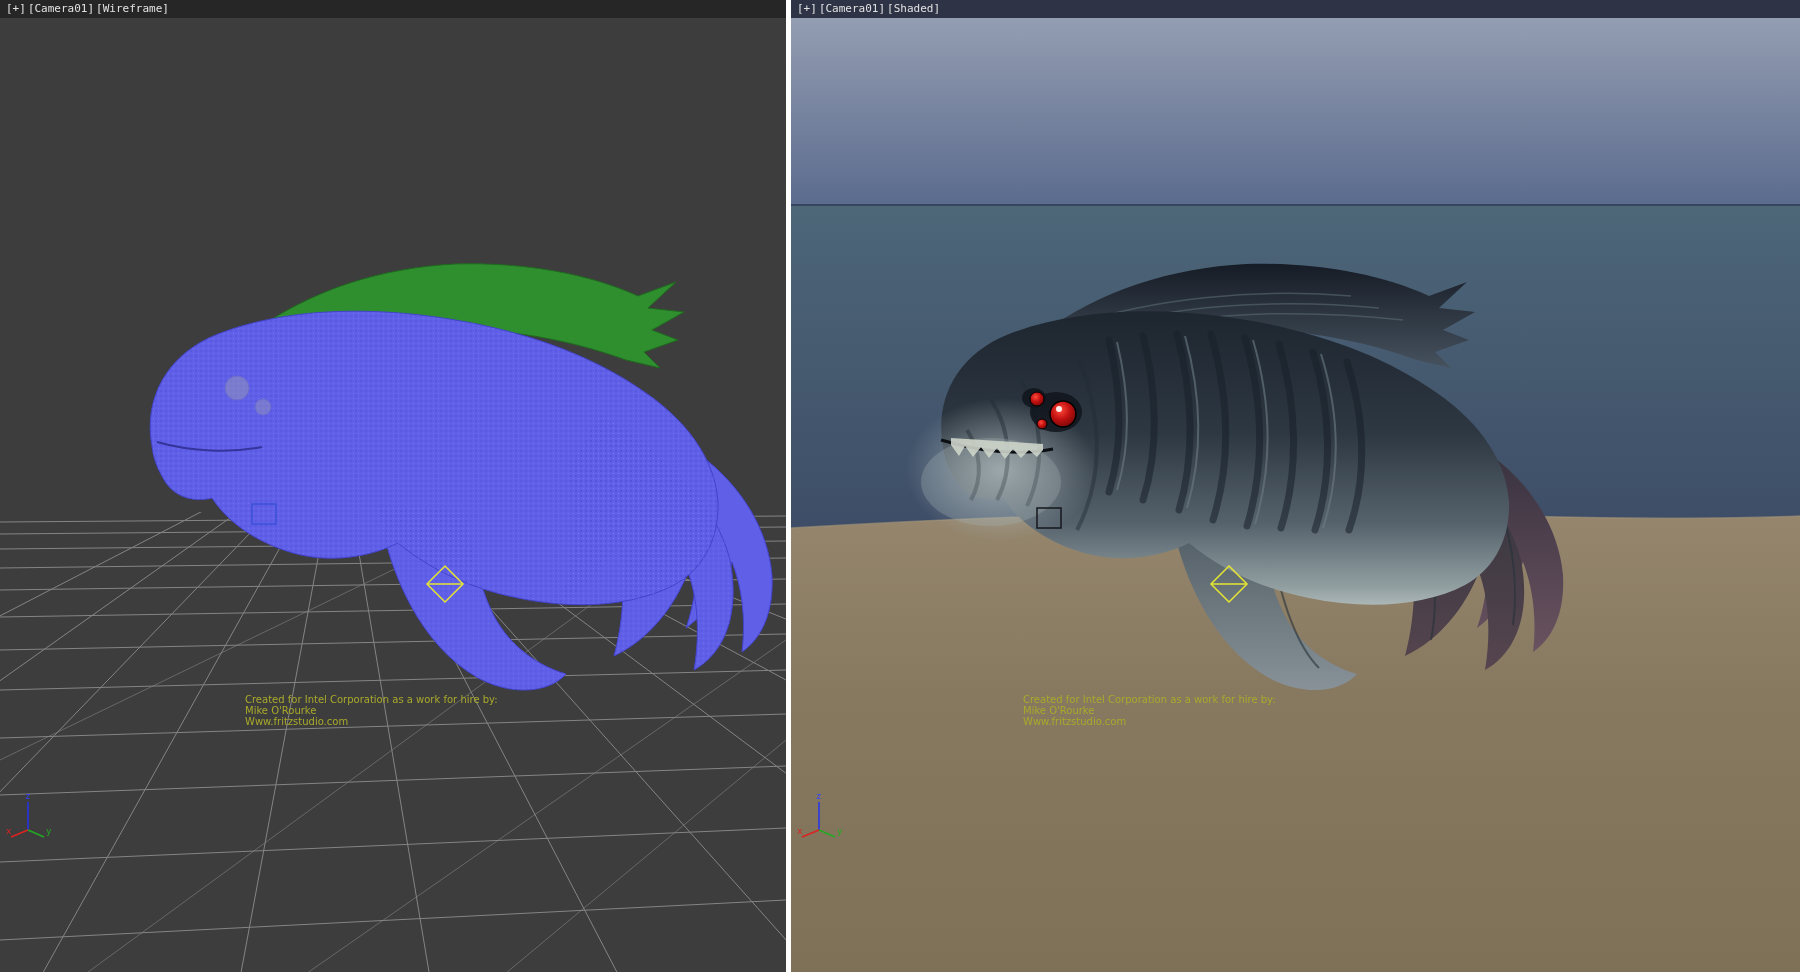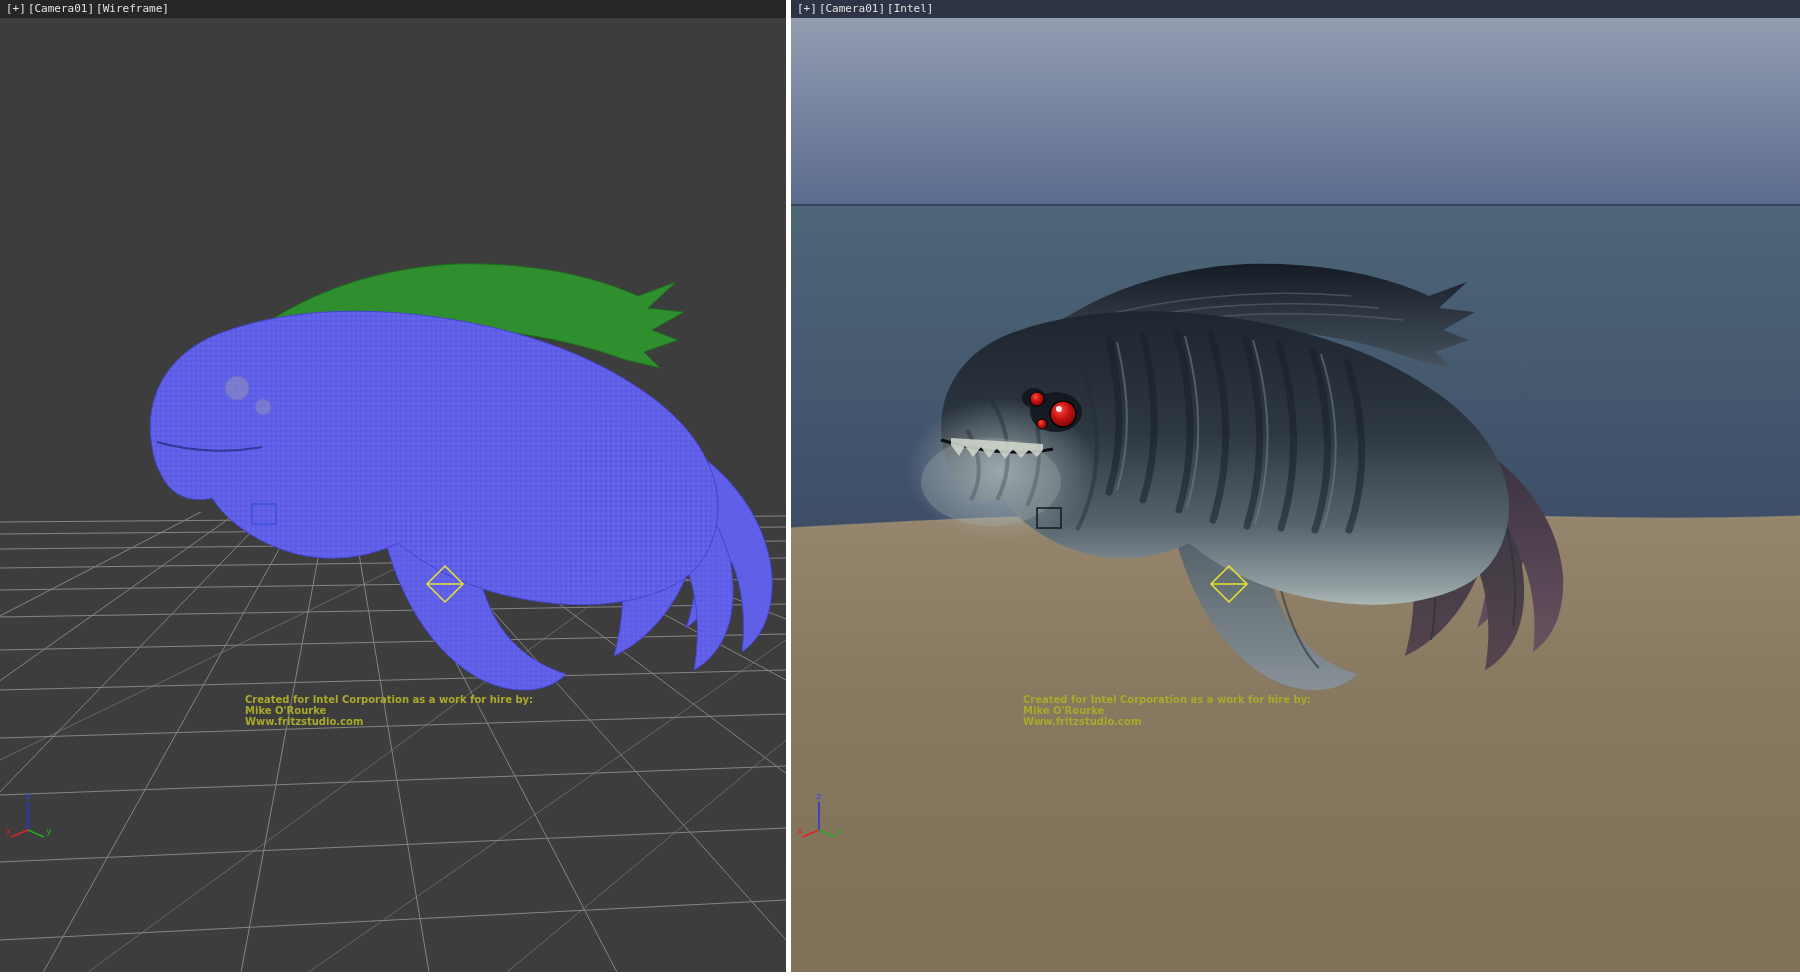--- a/index.html
+++ b/index.html
@@ -9,21 +9,21 @@
   .vp-left{width:786px;background:#3d3d3d;}
   .vp-right{width:1009px;background:#5a6a8a;}
   .divider{width:5px;height:972px;background:#ffffff;}
   .bottom-strip{width:1800px;height:6px;background:#ffffff;}
   .vp-label{position:absolute;top:2px;left:6px;z-index:6;display:flex;gap:2px;
     font-family:"DejaVu Sans Mono",monospace;font-size:11px;color:#e2e2e2;}
   .vp-label span{cursor:pointer;}
   .label-bar{position:absolute;top:0;left:0;right:0;height:18px;background:rgba(28,32,50,0.85);z-index:5;}
   .label-bar-left{position:absolute;top:0;left:0;right:0;height:18px;background:rgba(20,20,20,0.55);z-index:5;}
   .watermark{position:absolute;z-index:4;font-family:"DejaVu Sans",sans-serif;
-    font-size:10px;font-weight:bold;line-height:11px;color:#a9a92b;white-space:nowrap;}
+    font-size:10px;font-weight:normal;line-height:11px;color:#a9a92b;white-space:nowrap;}
   .vp-left .watermark{left:245px;top:694px;}
   .vp-right .watermark{left:232px;top:694px;}
   .axis-gizmo{position:absolute;left:6px;top:790px;z-index:4;}
   svg{display:block;}
   .scene{position:absolute;top:0;left:0;}
   text.ax{font-family:"DejaVu Sans Mono",monospace;font-size:9px;}
 </style>
 </head>
 <body>
 
@@ -177,21 +177,21 @@
     </svg>
   </div>
 
   <div class="divider"></div>
 
   <div class="vp vp-right">
     <div class="label-bar"></div>
     <div class="vp-label">
       <span>[+]</span>
       <span>[Camera01]</span>
-      <span>[Intel]</span>
+      <span>[Shaded]</span>
     </div>
 
     <svg class="scene" width="1009" height="972" viewBox="0 0 1009 972">
 
       <rect x="0" y="0" width="1009" height="206" fill="url(#gSky)"></rect>
       <rect x="0" y="204" width="1009" height="2" fill="#2e3b52" opacity="0.8"></rect>
       <rect x="0" y="206" width="1009" height="340" fill="url(#gSea)"></rect>
       <path d="M0,528 C200,516 420,508 640,514 C800,518 920,520 1009,516 L1009,972 L0,972 Z" fill="url(#gSand)"></path>
       <path d="M0,528 C200,516 420,508 640,514 C800,518 920,520 1009,516" fill="none" stroke="#a49579" stroke-width="1.5" opacity="0.6"></path>
 

